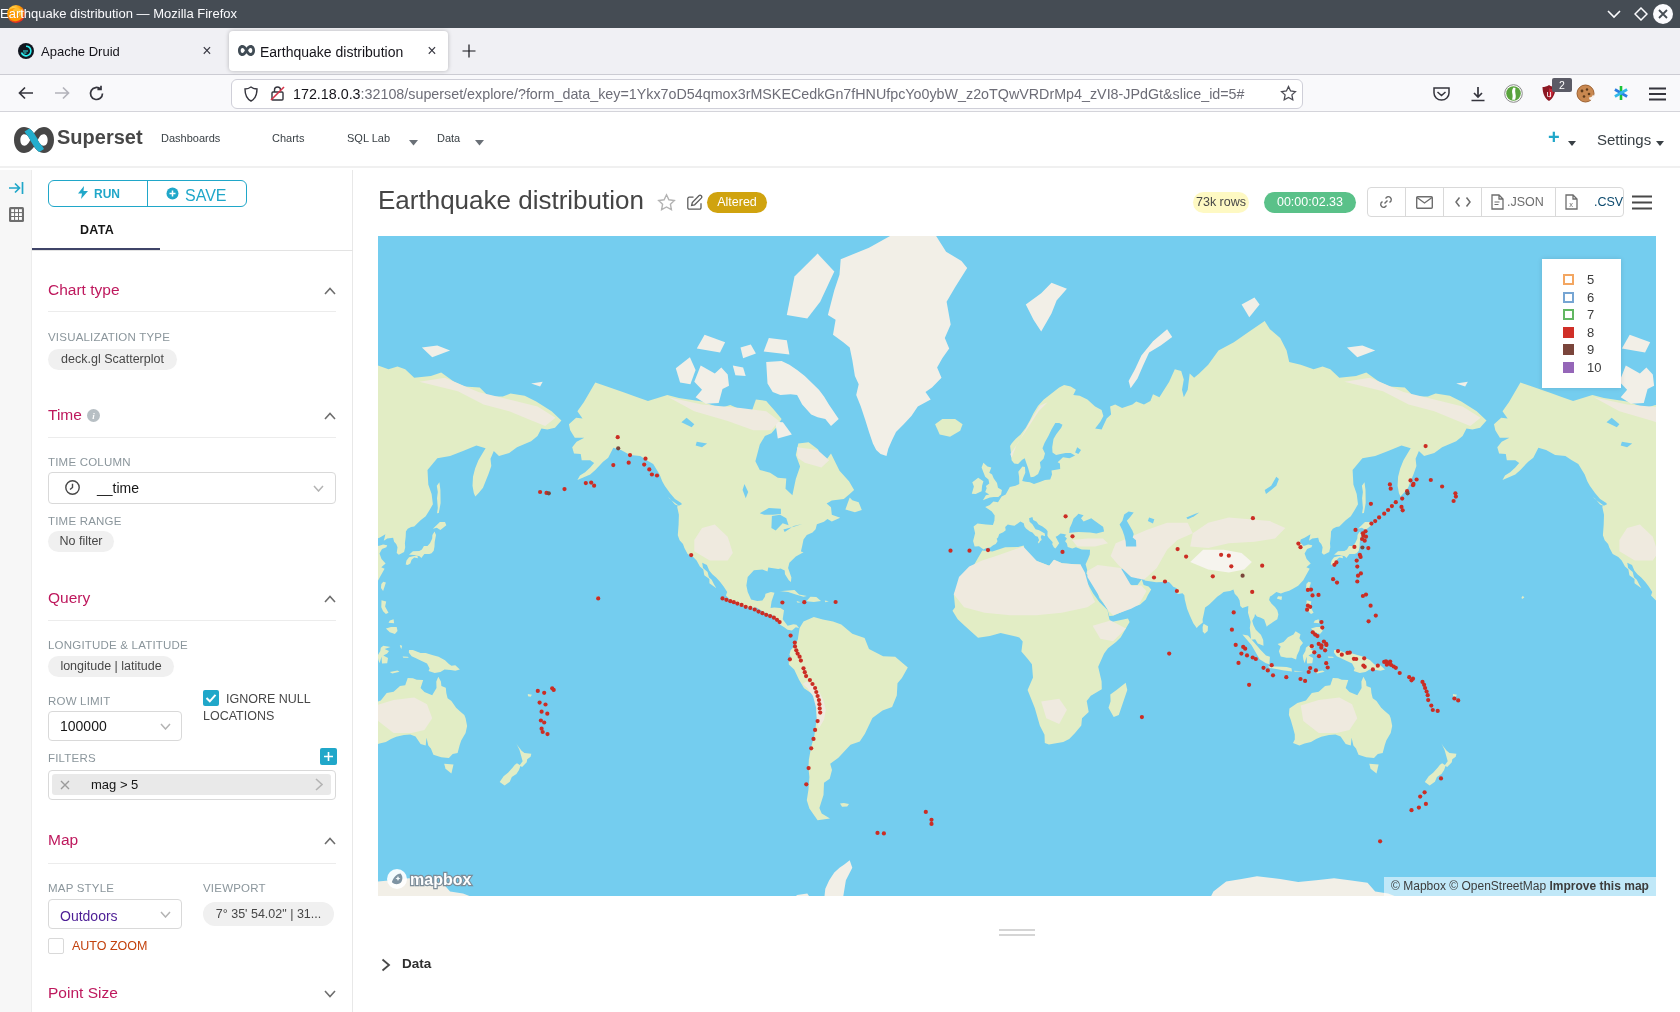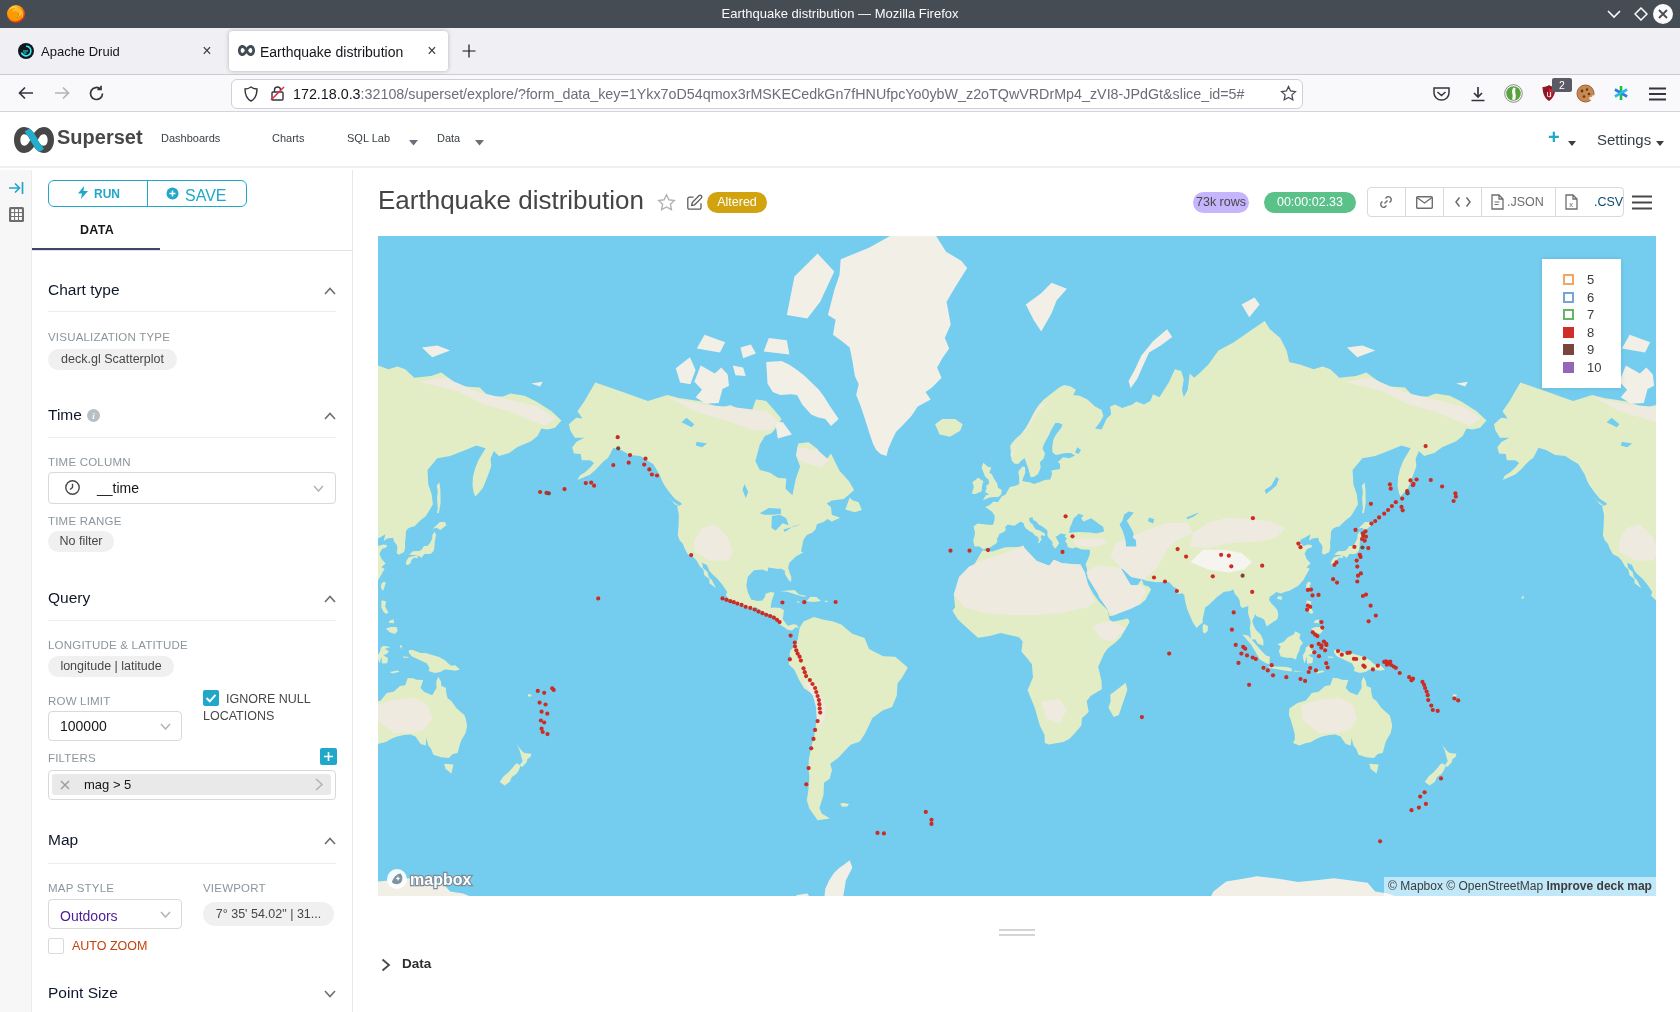--- a/index.html
+++ b/index.html
@@ -1,20 +1,20 @@
 <!DOCTYPE html>
 <html><head>
 <meta charset="utf-8">
 <title>Earthquake distribution</title>
 <style>
 * { margin:0; padding:0; box-sizing:border-box; }
 html,body { width:1680px; height:1012px; overflow:hidden; font-family:"Liberation Sans",sans-serif; background:#fff; }
 .abs { position:absolute; }
 .seclabel { font-size:11.5px; color:#8b969c; letter-spacing:.2px; position:absolute; left:48px; }
-.sechead { font-size:15.5px; color:#0f172a; position:absolute; left:48px; }
+.sechead { font-size:15.5px; color:#be185d; position:absolute; left:48px; }
 .pill { position:absolute; background:#f0f0f0; border-radius:11px; font-size:12.5px; color:#474747; line-height:21px; text-align:center; height:21px; }
 .selbox { position:absolute; background:#fff; border:1px solid #d9d9d9; border-radius:4px; }
 .divider { position:absolute; left:48px; width:288px; height:1px; background:#ececec; }
 .cb { position:absolute; width:16px; height:16px; border-radius:2px; }
 .navlink { position:absolute; font-size:11px; color:#394045; }
 .hpill { position:absolute; height:21px; border-radius:11px; font-size:12.5px; line-height:21px; text-align:center; }
 .tclose { position:absolute; width:14px; height:14px; color:#3a3a44; font-size:16px; line-height:13px; text-align:center; }
 .litem { position:absolute; width:11px; height:11px; }
 .ltxt { position:absolute; font-size:13px; color:#3c3c3c; }
 </style>
@@ -34,21 +34,21 @@
         <stop offset="0" stop-color="#ffe066"></stop>
         <stop offset="0.45" stop-color="#ff9a00"></stop>
         <stop offset="1" stop-color="#d6002f"></stop>
       </radialGradient>
     </defs>
   <circle cx="10" cy="10" r="9" fill="url(#fxg)"></circle>
   <ellipse cx="9.5" cy="12" rx="5" ry="4.6" fill="#2b1a5e" opacity=".85"></ellipse>
   <path d="M2.2,7 C4,4.5 7,3.5 10,4 C7.5,5 6.5,6.5 6.8,8.5 C8,6.8 10.5,6.8 12,8.2 C13.5,9.6 13,12.5 10.5,13.5 C12.5,13.8 15,12.5 15.5,9.5 C16.5,11 16.3,14 14,15.8 C11,18.1 6,17.5 3.8,14.5 C1.8,11.9 1.7,9 2.2,7 Z" fill="#ff9a00"></path>
   <path d="M10,4 C12.5,3.8 15.5,5 16.8,8 C17.8,10.5 17,13.5 15.5,15 C16.3,13 16,11 15.5,9.5 C15,12.5 12.5,13.8 10.5,13.5 C13,12.5 13.5,9.6 12,8.2 C10.5,6.8 8,6.8 6.8,8.5 C6.5,6.5 7.5,5 10,4 Z" fill="#ffbd2e"></path>
 </svg>
-<div class="abs" style="left:0;right:0;top:6px;text-align:center;color:#fbfbfe;font-size:13px">Earthquake distribution — Mozilla Firefox</div>
+<div class="abs" style="left:0;right:0;top:6px;color:#fbfbfe;font-size:13px">Earthquake distribution — Mozilla Firefox</div>
 <svg class="abs" style="left:1607px;top:9px" width="14" height="10" viewBox="0 0 14 10">
     <path d="M1,2 L7,8 L13,2" stroke="#fbfbfe" stroke-width="1.6" fill="none"></path>
   </svg>
 <svg class="abs" style="left:1634px;top:7px" width="14" height="14" viewBox="0 0 14 14">
     <path d="M7,1 L13,7 L7,13 L1,7 Z" fill="none" stroke="#fbfbfe" stroke-width="1.5"></path>
   </svg>
 <svg class="abs" style="left:1652px;top:3px" width="22" height="22" viewBox="0 0 22 22">
     <circle cx="11" cy="11" r="10" fill="#fbfbfe"></circle>
     <path d="M7,7 L15,15 M15,7 L7,15" stroke="#454c54" stroke-width="1.8"></path>
   </svg>
@@ -244,21 +244,21 @@
 <div class="abs" style="left:203px;top:709px;font-size:12.5px;color:#484848">LOCATIONS</div>
 <div class="seclabel" style="top:752px">FILTERS</div>
 <div class="abs" style="left:320px;top:748px;width:17px;height:17px;background:#20a7c9;border-radius:2px"><svg width="17" height="17" viewBox="0 0 17 17">
       <path d="M8.5,4 v9 M4,8.5 h9" stroke="#fff" stroke-width="1.6"></path>
     </svg></div>
 <div class="selbox" style="left:48px;top:770px;width:288px;height:30px"></div>
 <div class="abs" style="left:52px;top:774px;width:279px;height:21px;background:#e9e9e9;border-radius:3px"></div>
 <svg class="abs" style="left:60px;top:780px" width="10" height="10" viewBox="0 0 10 10">
     <path d="M1,1 L9,9 M9,1 L1,9" stroke="#9b9b9b" stroke-width="1.4"></path>
   </svg>
-<div class="abs" style="left:84px;top:777px;font-size:13px;color:#161616">mag &gt; 5</div>
+<div class="abs" style="left:91px;top:777px;font-size:13px;color:#161616">mag &gt; 5</div>
 <svg class="abs" style="left:315px;top:778px" width="8" height="13" viewBox="0 0 8 13">
     <path d="M1,1 L7,6.5 L1,12" stroke="#b5b5b5" stroke-width="1.6" fill="none"></path>
   </svg>
 
 <div class="sechead" style="top:831px">Map</div>
 <svg class="abs" style="left:324px;top:837px" width="12" height="8" viewBox="0 0 12 8">
     <path d="M1,7 L6,1.5 L11,7" stroke="#6e6e6e" stroke-width="1.6" fill="none"></path>
   </svg>
 <div class="divider" style="top:863px"></div>
 <div class="seclabel" style="top:882px">MAP STYLE</div>
@@ -280,21 +280,21 @@
 <svg class="abs" style="left:657px;top:193px" width="19" height="19" viewBox="0 0 19 19">
     <path d="M9.5,1.8 L11.9,6.8 L17.3,7.5 L13.4,11.2 L14.4,16.6 L9.5,14 L4.6,16.6 L5.6,11.2 L1.7,7.5 L7.1,6.8 Z" fill="none" stroke="#b3b3b3" stroke-width="1.4"></path>
   </svg>
 <svg class="abs" style="left:686px;top:194px" width="17" height="17" viewBox="0 0 17 17">
     <g fill="none" stroke="#5d5d5d" stroke-width="1.3">
       <path d="M7.5,3.2 H3.2 a1.4,1.4 0 0,0 -1.4,1.4 V13.8 a1.4,1.4 0 0,0 1.4,1.4 H13.6 a1.4,1.4 0 0,0 1.4,-1.4 V9.2"></path>
       <path d="M12.9,1.7 a1.7,1.7 0 0,1 2.4,2.4 L8.6,10.8 L5.6,11.5 L6.3,8.5 Z"></path>
     </g>
   </svg>
 <div class="hpill" style="left:707px;top:192px;width:60px;background:#d0a30f;color:#fff">Altered</div>
-<div class="hpill" style="left:1193px;top:192px;width:56px;background:#c4b5fd;color:#484848">73k rows</div>
+<div class="hpill" style="left:1193px;top:192px;width:56px;background:#fef9c3;color:#484848">73k rows</div>
 <div class="hpill" style="left:1264px;top:192px;width:92px;background:#5ac189;color:#fff">00:00:02.33</div>
 <div class="abs" style="left:1367px;top:187px;width:257px;height:30px;border:1px solid #d9d9d9;border-radius:4px;background:#fff"></div>
 <div class="abs" style="left:1405px;top:188px;width:1px;height:28px;background:#d9d9d9"></div>
 <div class="abs" style="left:1443px;top:188px;width:1px;height:28px;background:#d9d9d9"></div>
 <div class="abs" style="left:1481px;top:188px;width:1px;height:28px;background:#d9d9d9"></div>
 <div class="abs" style="left:1555px;top:188px;width:1px;height:28px;background:#d9d9d9"></div>
 <svg class="abs" style="left:1378px;top:194px" width="16" height="16" viewBox="0 0 16 16">
     <g fill="none" stroke="#6d6d6d" stroke-width="1.4">
       <path d="M6.5,9.5 L9.5,6.5"></path>
       <path d="M7.5,4.5 L9,3 a3,3 0 0,1 4,4 L11.5,8.5"></path>
@@ -691,21 +691,21 @@
       <circle cx="984.4" cy="311.5" r="2.1" fill="#7a453b"></circle>
       <circle cx="1029.6" cy="257.3" r="2.1" fill="#7a453b"></circle>
     </svg>
 <div class="abs" style="left:8px;top:632px;width:96px;height:24px">
   <svg width="96" height="24" viewBox="0 0 96 24">
     <circle cx="11" cy="11" r="10" fill="#fff" opacity=".92"></circle>
     <path d="M14.5,5.5 c2.3,2.3 2.6,6.2 .4,9 -2.6,2.4 -6.6,2.2 -9,-.3 0,0 1,-3.7 3.6,-6.1 2.4,-2.6 5,-2.6 5,-2.6z M12,8 l-.8,1.7 -1.7,.8 1.7,.8 .8,1.7 .8,-1.7 1.7,-.8 -1.7,-.8z" fill="#7e93a2"></path>
     <text x="24" y="17" font-size="16" font-weight="bold" fill="#fff" style="paint-order:stroke;stroke:#7d8d99;stroke-width:2.4px" font-family="Liberation Sans">mapbox</text>
   </svg>
 </div>
-<div class="abs" style="left:1006px;top:641px;width:272px;height:19px;background:rgba(255,255,255,.55);font-size:12px;color:#3c3c3c;line-height:19px;text-align:center">© Mapbox © OpenStreetMap <b>Improve deck map</b></div>
+<div class="abs" style="left:1006px;top:641px;width:272px;height:19px;background:rgba(255,255,255,.55);font-size:12px;color:#3c3c3c;line-height:19px;text-align:center">© Mapbox © OpenStreetMap <b>Improve this map</b></div>
 <div class="abs" style="left:1164px;top:23px;width:79px;height:129px;background:#fff;box-shadow:0 0 5px rgba(0,0,0,.12)">
   <div class="litem" style="left:21px;top:15px;border:2px solid #f3a661"></div>
   <div class="litem" style="left:21px;top:33px;border:2px solid #76a5d3"></div>
   <div class="litem" style="left:21px;top:50px;border:2px solid #62b762"></div>
   <div class="litem" style="left:21px;top:68px;background:#d02f28"></div>
   <div class="litem" style="left:21px;top:85px;background:#7a453b"></div>
   <div class="litem" style="left:21px;top:103px;background:#9566b8"></div>
   <div class="ltxt" style="left:45px;top:13px">5</div>
   <div class="ltxt" style="left:45px;top:31px">6</div>
   <div class="ltxt" style="left:45px;top:48px">7</div>

